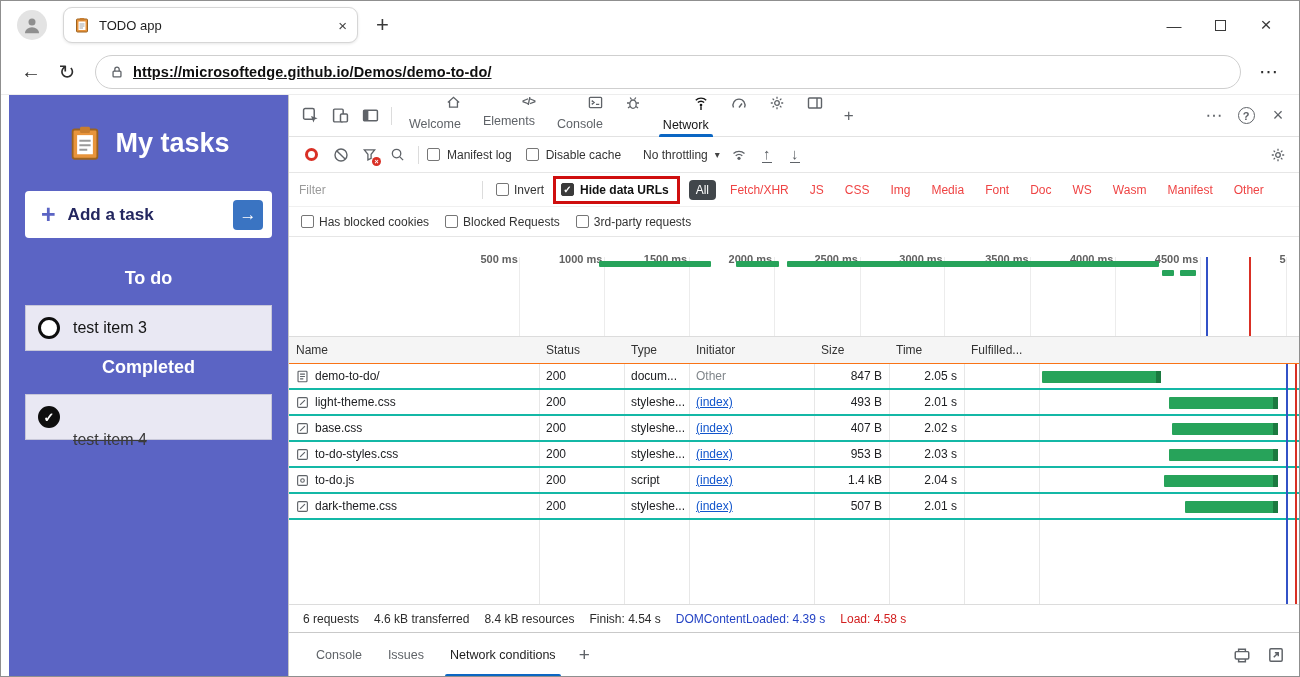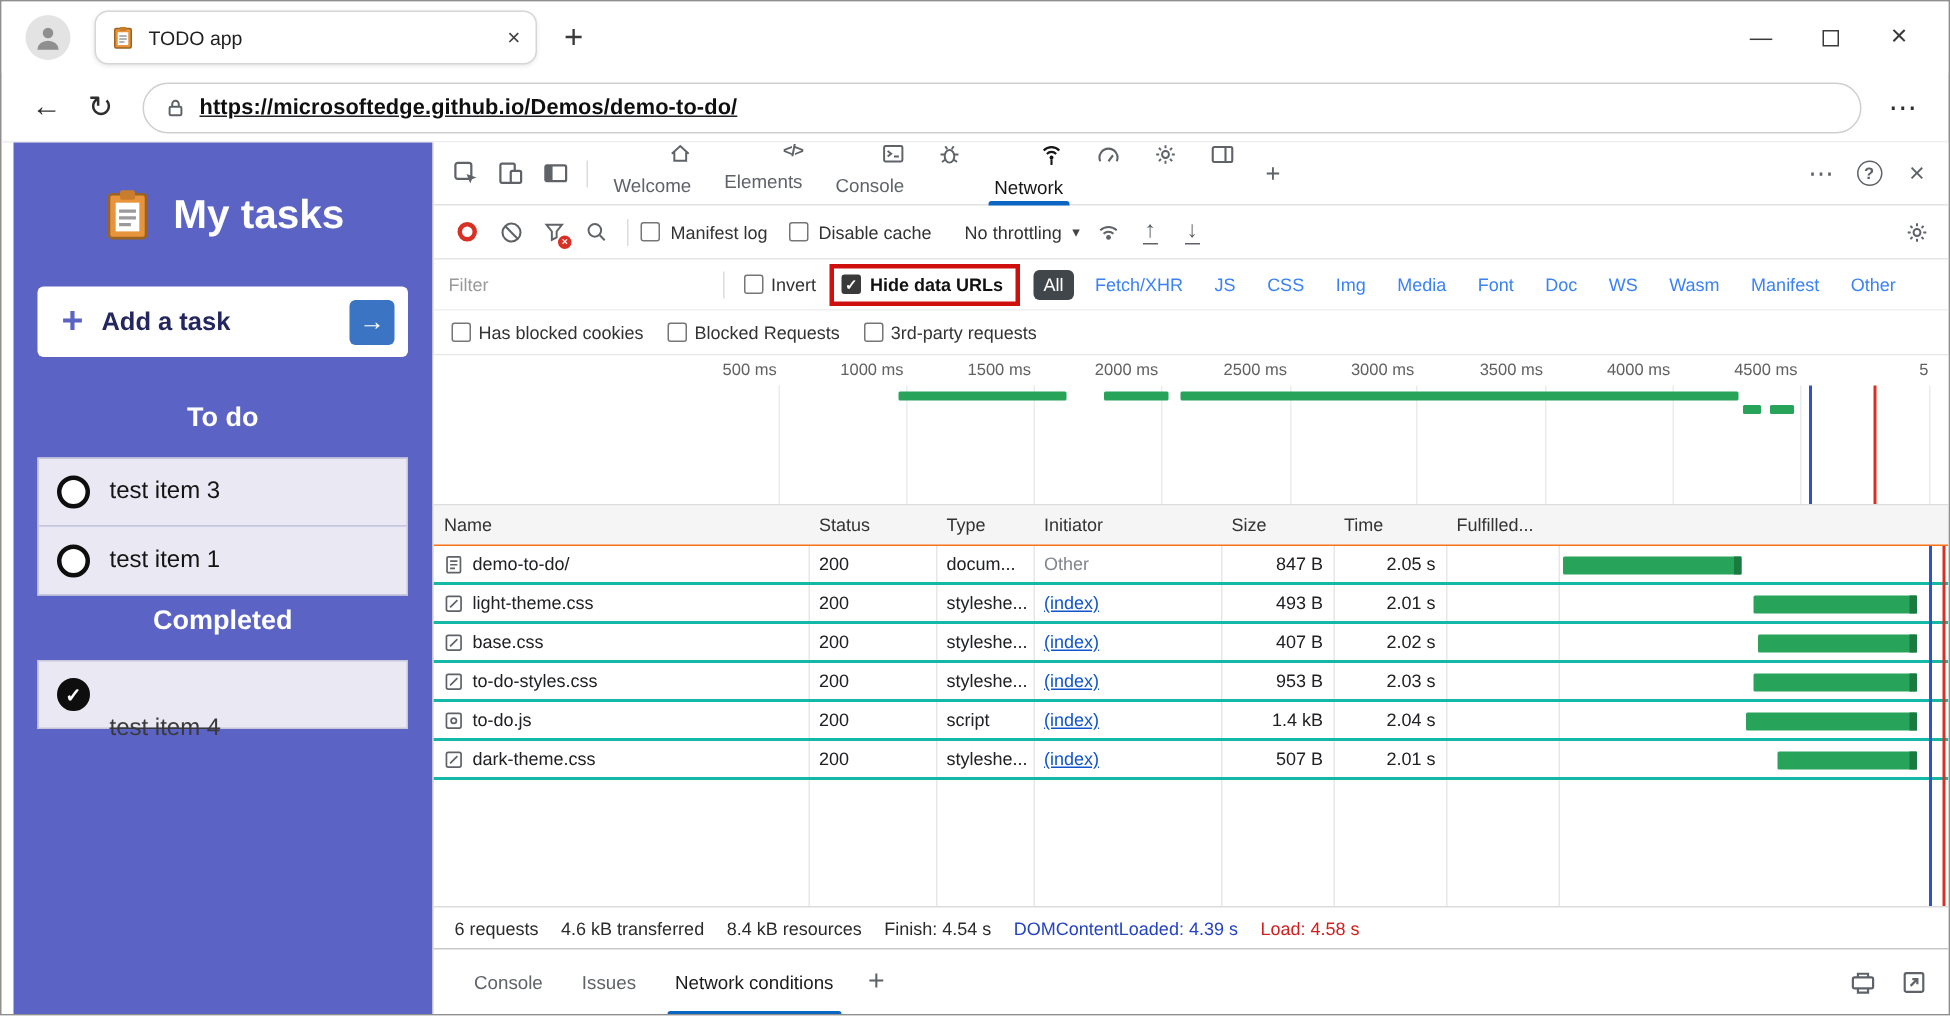--- a/index.html
+++ b/index.html
@@ -68,28 +68,28 @@
   .divider { width:1px; height:18px; background:#dcdcdc; margin:0 6px; flex:none; }
   .push-right { margin-left:auto; }
   .arrow-io { font-size:15px; color:#5f6368; border-bottom:1.5px solid #5f6368; line-height:1.05; padding:0 1px; }
 
   .dt-filterrow { height:34px; display:flex; align-items:center; padding:0 10px; border-bottom:1px solid #f0f0f0; font-size:12px; color:#333; gap:7px; flex:none; }
   .filter-input { border:none; outline:none; font-size:12px; width:170px; color:#8b5cf6; font-family:Liberation Sans, sans-serif; background:transparent; }
   .filter-input::placeholder { color:#9a9a9a; }
   .cb-group { display:flex; align-items:center; gap:5px; white-space:nowrap; }
   .annotation { border:3px solid #cf0e0e; display:flex; align-items:center; gap:6px; padding:4px 8px 4px 5px; margin:0 2px; }
   .annotation .hd-label { font-weight:bold; color:#111; }
-  .pill { padding:3px 7px; border-radius:4px; color:#3b82f6; white-space:nowrap; }
+  .pill { padding:3px 7px; border-radius:4px; color:#ef4444; white-space:nowrap; }
   .pill.active { background:#41464b; color:#fff; }
 
   .dt-options { height:30px; display:flex; align-items:center; gap:16px; padding:0 12px; font-size:12px; color:#333; border-bottom:1px solid #e6e6e6; flex:none; }
 
   .overview { height:100px; position:relative; border-bottom:1px solid #dcdcdc; overflow:hidden; flex:none; background:#fff; }
   .tick-line { position:absolute; top:20px; bottom:0; width:1px; background:#ececec; }
-  .tick-label { position:absolute; top:4px; font-size:11px; color:#616161; transform:translateX(-104%); white-space:nowrap; }
+  .tick-label { position:absolute; top:16px; font-size:11px; color:#616161; transform:translateX(-104%); white-space:nowrap;font-weight:bold; }
   .seg { position:absolute; height:6px; background:#27a35a; border-radius:1px; }
   .ov-line { position:absolute; top:20px; bottom:0; width:2px; }
   .ov-line.blue { background:#3352c7; }
   .ov-line.red { background:#d93025; }
 
   .nettable { flex:1; position:relative; overflow:hidden; font-size:12px; min-height:0; }
   .vline { position:absolute; top:0; bottom:0; width:1px; background:#e7e7e7; z-index:1; }
   .grid8 { display:grid; grid-template-columns:250px 85px 65px 125px 75px 75px 75px 1fr; align-items:center; }
   .net-header { height:27px; background:#f5f5f5; border-bottom:1px solid #f97316; color:#333; position:relative; z-index:2; }
   .hcell { padding:0 7px; white-space:nowrap; overflow:hidden; }
@@ -181,24 +181,20 @@
       <div class="add-task">
         <span class="add-plus">+</span>
         <span class="add-label">Add a task</span>
         <span class="add-go">→</span>
       </div>
       <div class="section-label">To do</div>
       <div class="task">
         <span class="task-circle"></span>
         <span class="task-text">test item 3</span>
       </div>
-      <div class="task second">
-        <span class="task-circle"></span>
-        <span class="task-text">test item 1</span>
-      </div>
       <div class="section-label completed-gap">Completed</div>
       <div class="task">
         <span class="task-circle done">✓</span>
         <span class="task-text done">test item 4</span>
       </div>
     </div>
 
     <div class="devtools">
 
       <div class="dt-toolbar">

